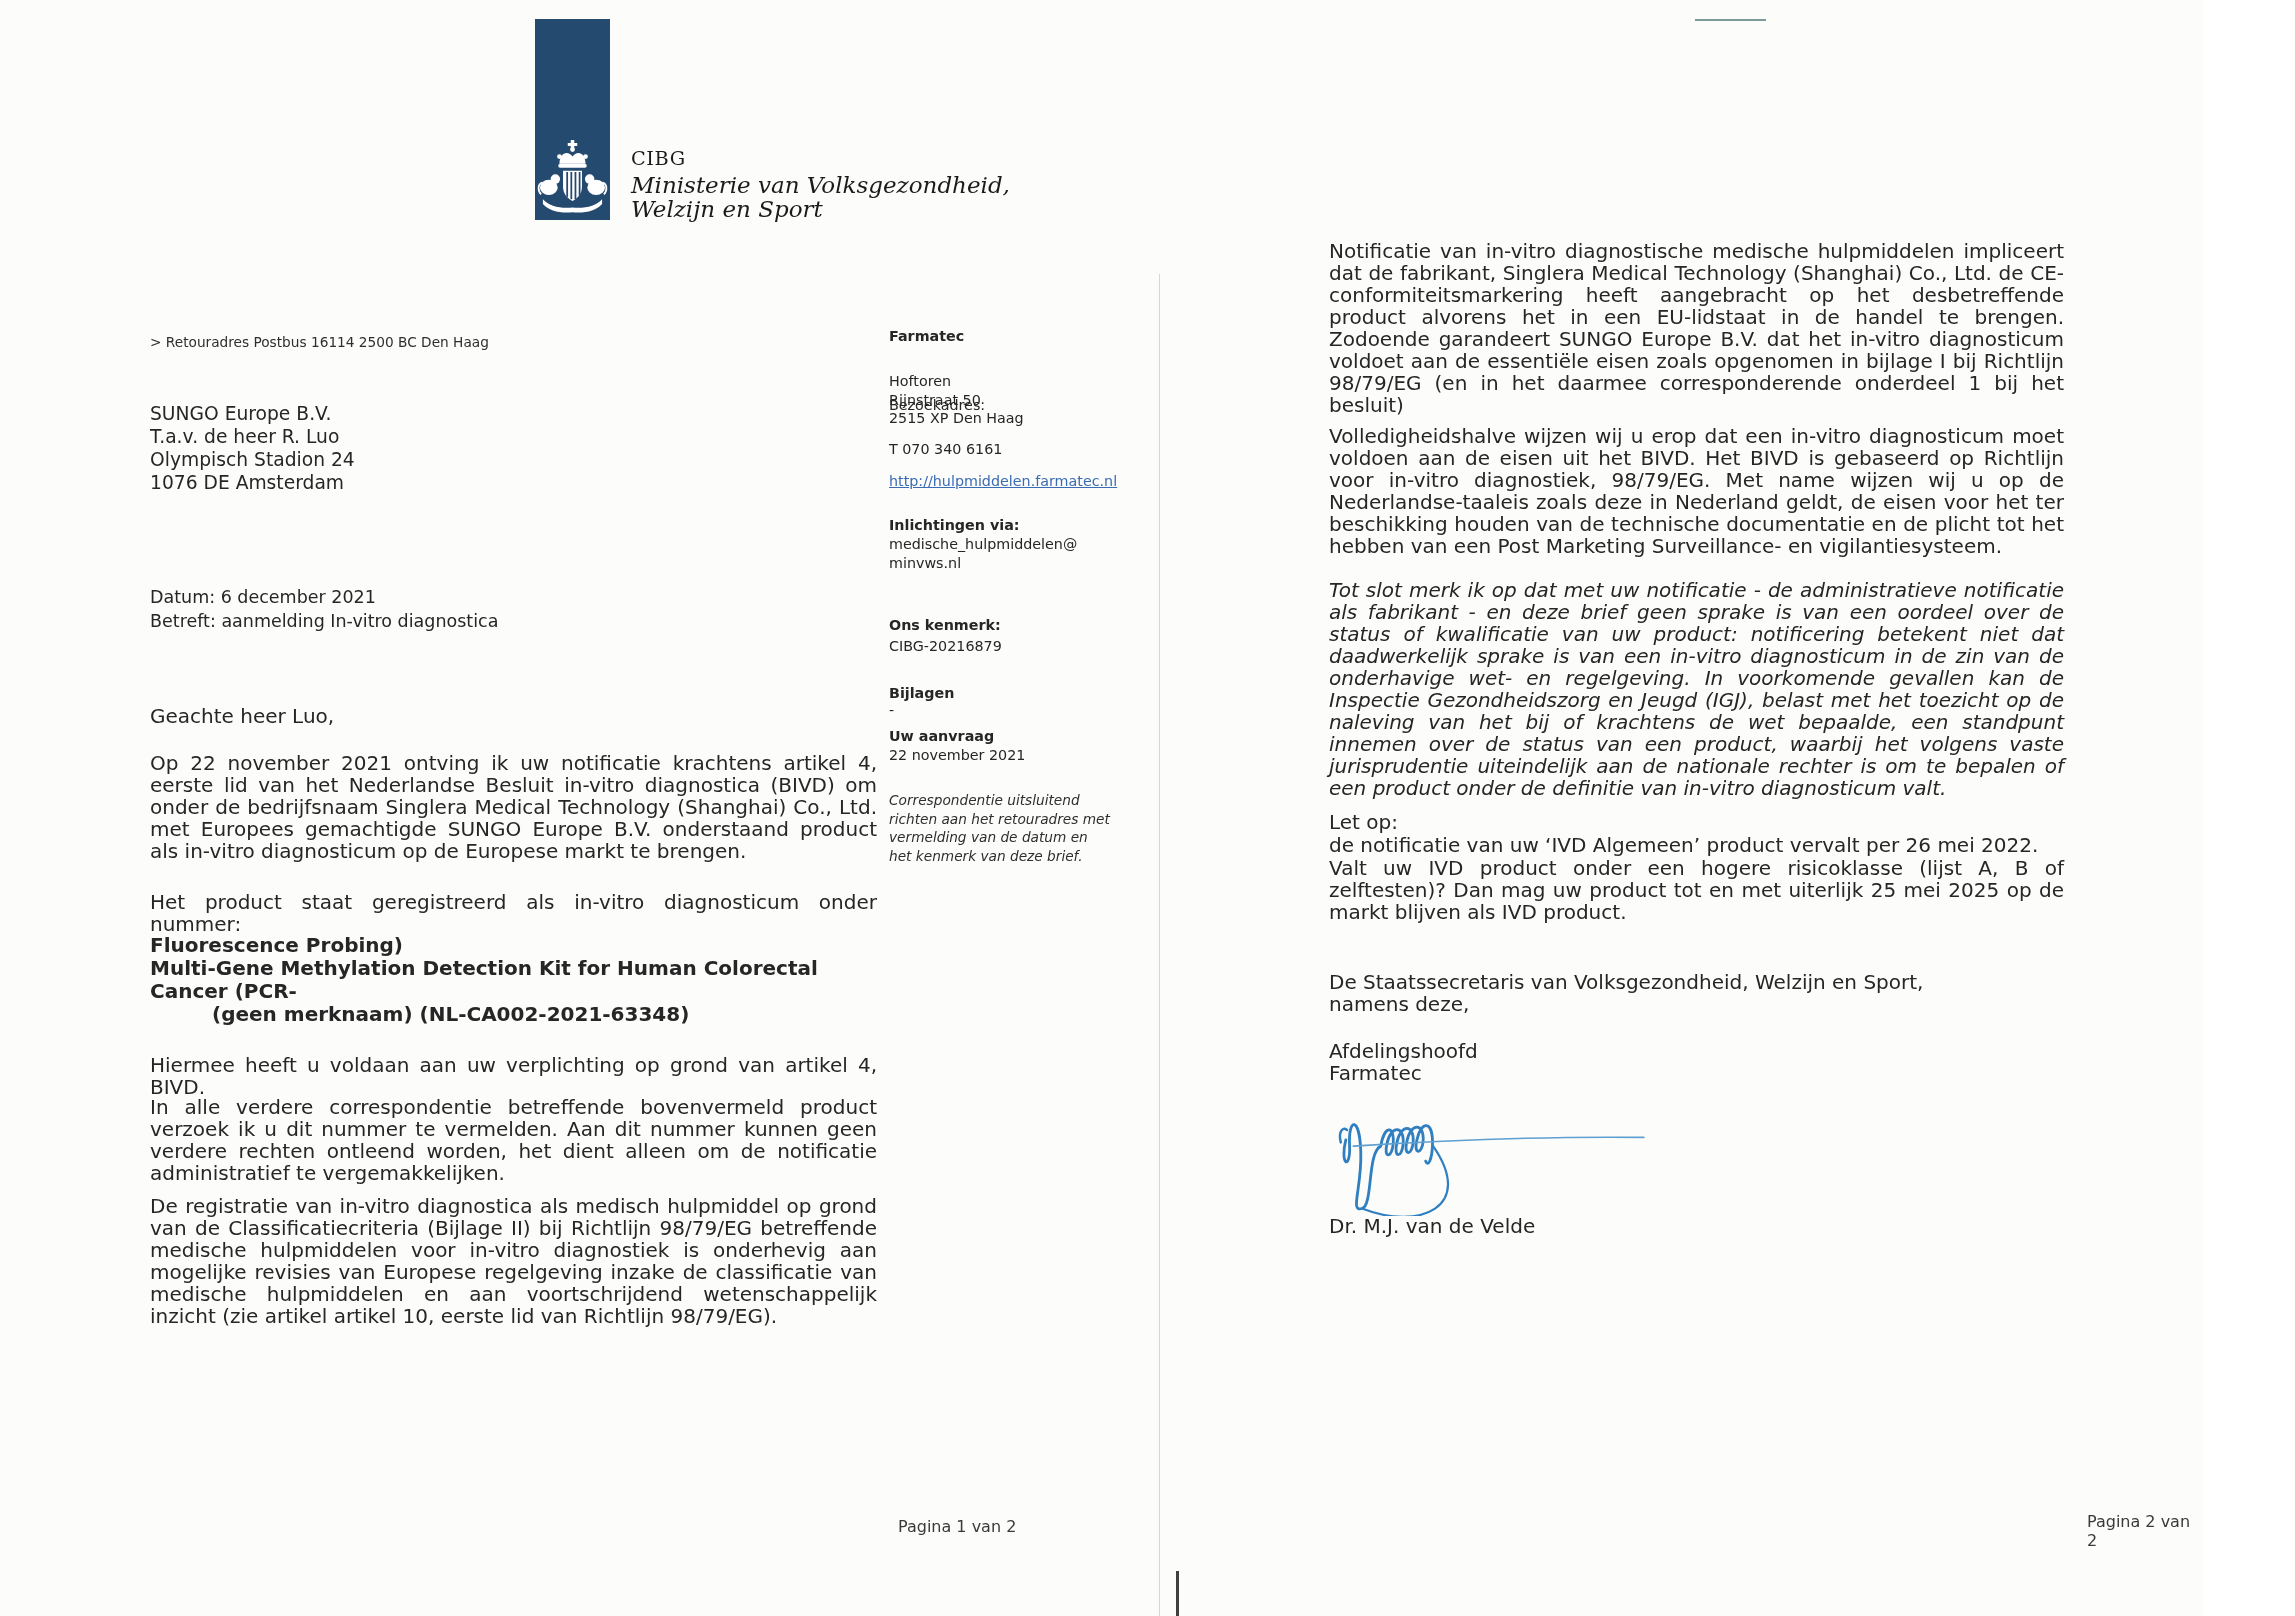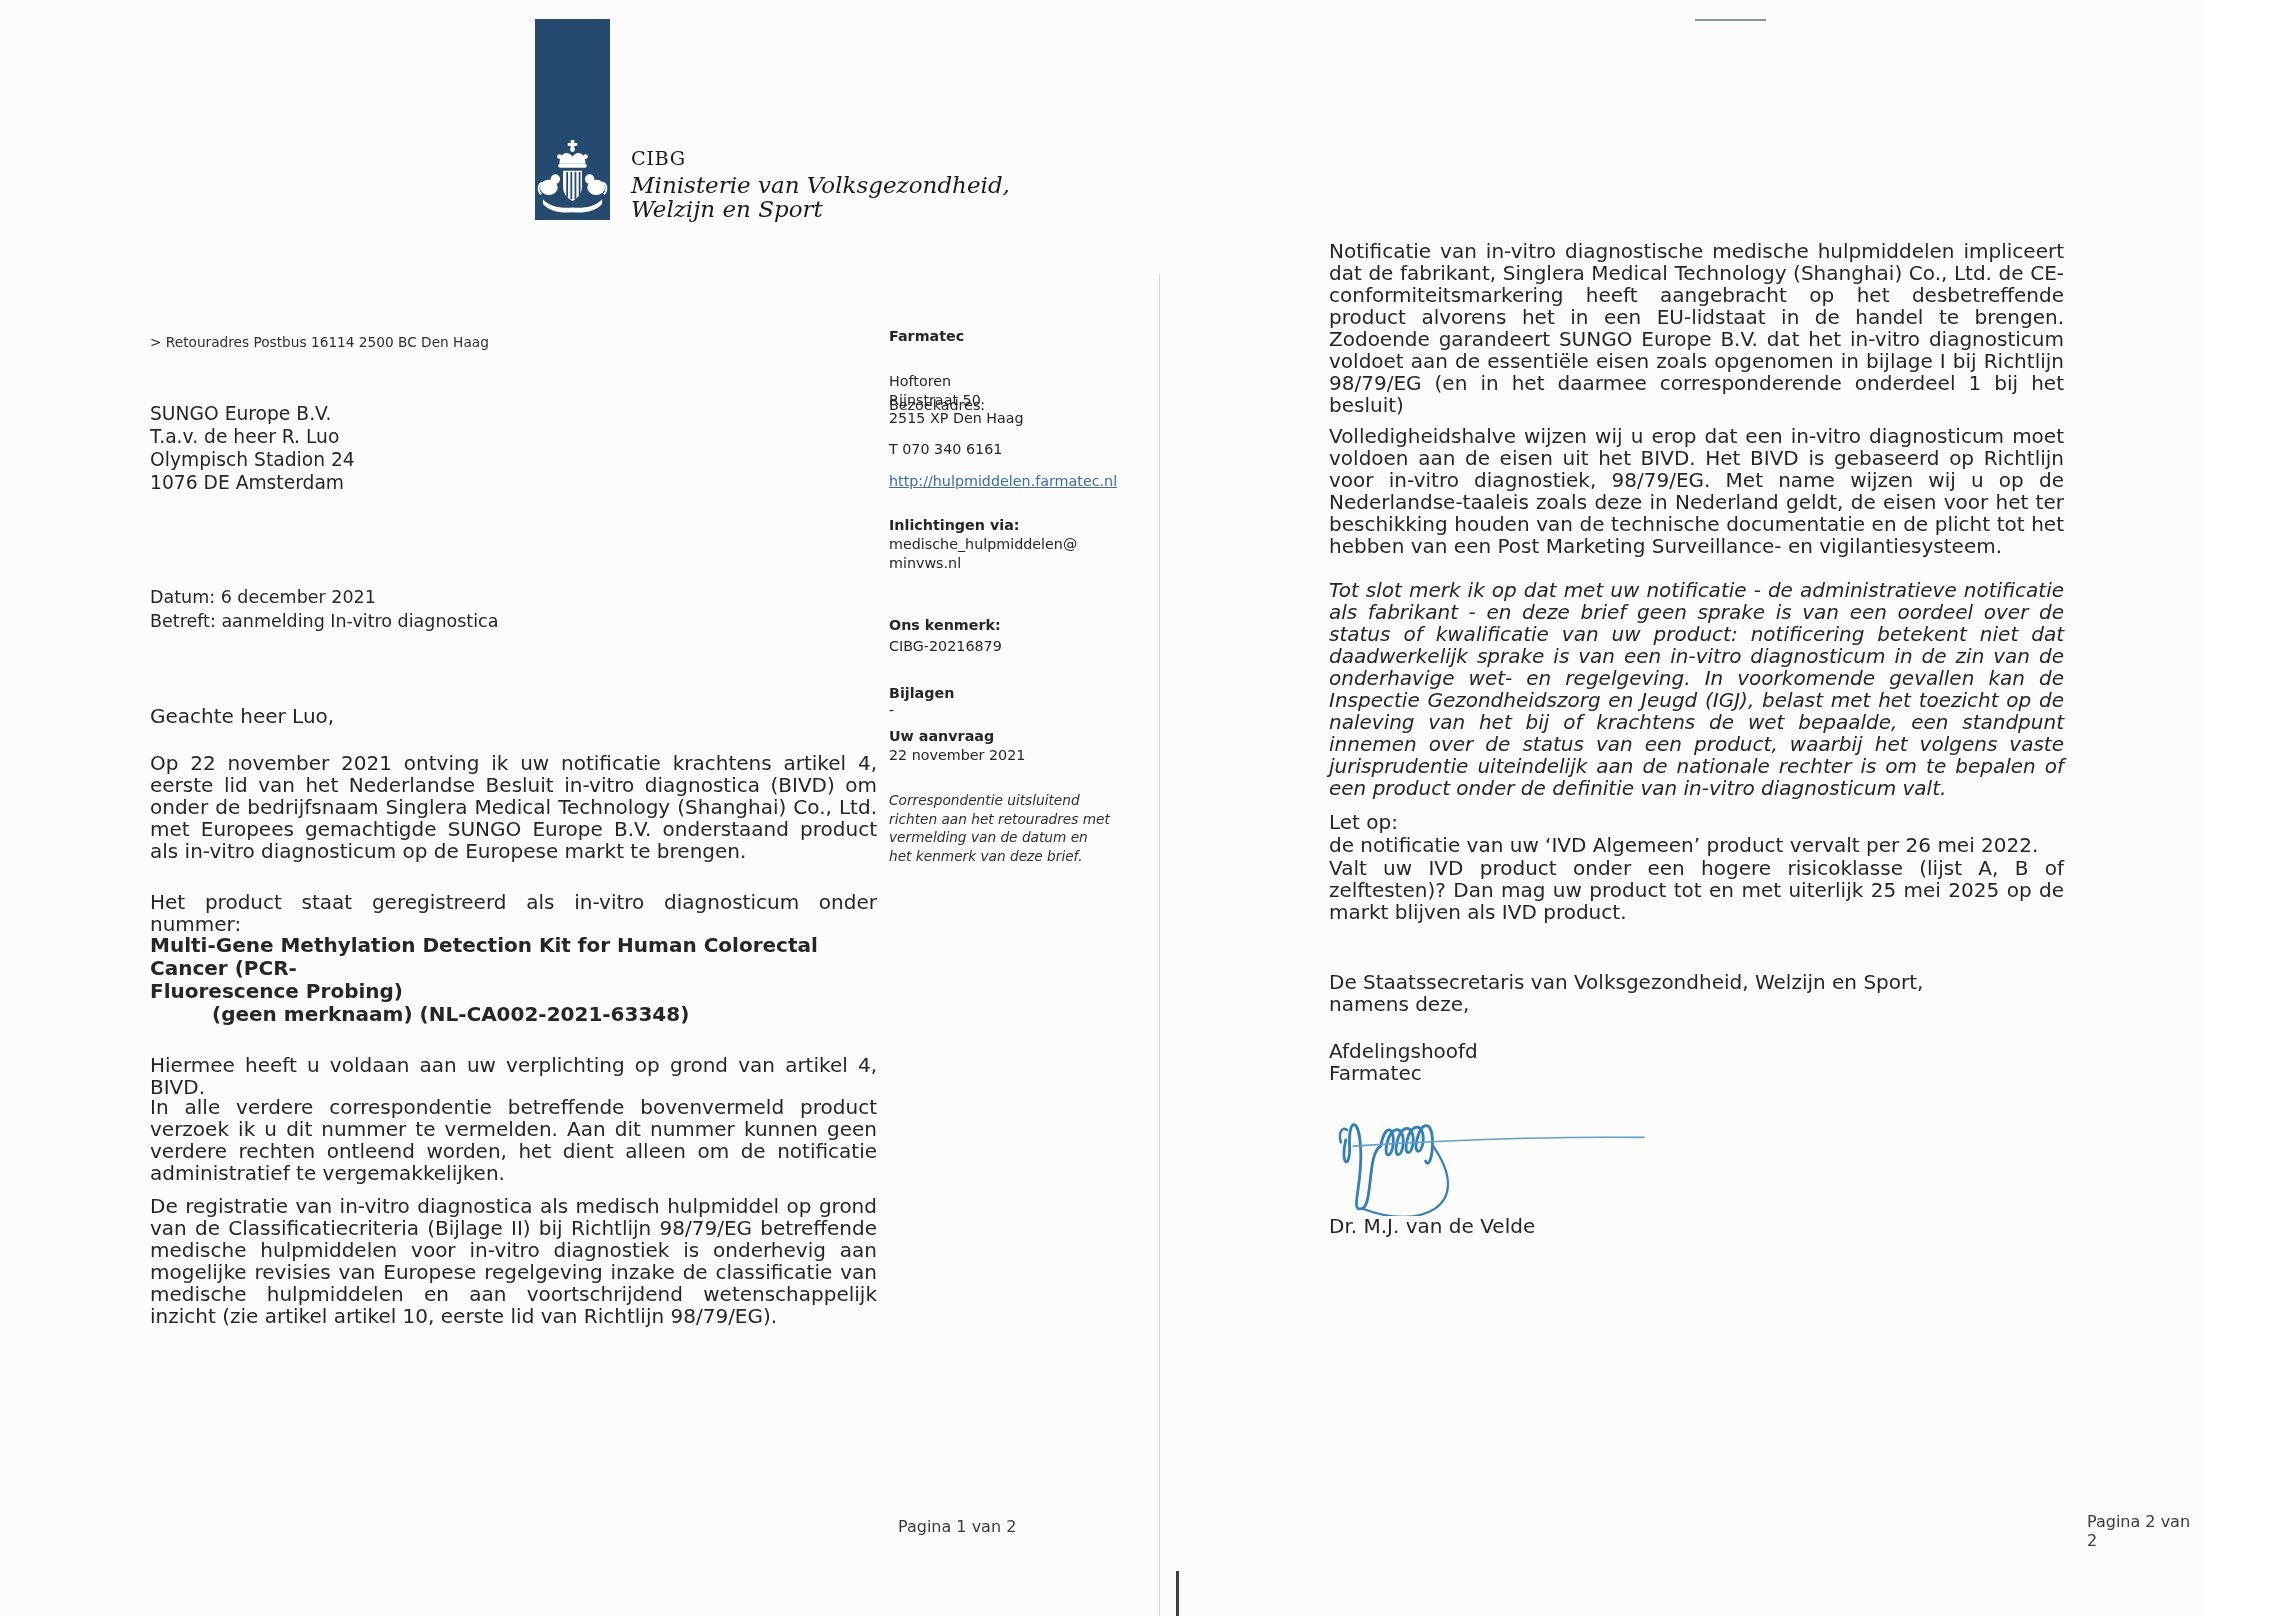--- a/index.html
+++ b/index.html
@@ -74,22 +74,22 @@
 
   <div class="abs" style="left:150px;top:585px;font-size:17.5px;line-height:24px;">
     <div>Datum: 6 december 2021</div>
     <div>Betreft: aanmelding In-vitro diagnostica</div>
   </div>
 
   <div class="abs body-text" style="left:150px;top:705px;">Geachte heer Luo,</div>
   <div class="abs body-text" style="left:150px;top:752px;width:727px;">Op 22 november 2021 ontving ik uw notificatie krachtens artikel 4, eerste lid van het Nederlandse Besluit in-vitro diagnostica (BIVD) om onder de bedrijfsnaam Singlera Medical Technology (Shanghai) Co., Ltd. met Europees gemachtigde SUNGO Europe B.V. onderstaand product als in-vitro diagnosticum op de Europese markt te brengen.</div>
   <div class="abs body-text" style="left:150px;top:891px;width:727px;">Het product staat geregistreerd als in-vitro diagnosticum onder nummer:</div>
   <div class="abs body-text b" style="left:150px;top:934px;width:727px;line-height:23px;text-align:left;">
+    <div>Fluorescence Probing)</div>
     <div>Multi-Gene Methylation Detection Kit for Human Colorectal Cancer (PCR-</div>
-    <div>Fluorescence Probing)</div>
     <div style="padding-left:62px;">(geen merknaam) (NL-CA002-2021-63348)</div>
   </div>
   <div class="abs body-text" style="left:150px;top:1054px;width:727px;">Hiermee heeft u voldaan aan uw verplichting op grond van artikel 4, BIVD.</div>
   <div class="abs body-text" style="left:150px;top:1096px;width:727px;">In alle verdere correspondentie betreffende bovenvermeld product verzoek ik u dit nummer te vermelden. Aan dit nummer kunnen geen verdere rechten ontleend worden, het dient alleen om de notificatie administratief te vergemakkelijken.</div>
   <div class="abs body-text" style="left:150px;top:1195px;width:727px;">De registratie van in-vitro diagnostica als medisch hulpmiddel op grond van de Classificatiecriteria (Bijlage II) bij Richtlijn 98/79/EG betreffende medische hulpmiddelen voor in-vitro diagnostiek is onderhevig aan mogelijke revisies van Europese regelgeving inzake de classificatie van medische hulpmiddelen en aan voortschrijdend wetenschappelijk inzicht (zie artikel artikel 10, eerste lid van Richtlijn 98/79/EG).</div>
   <div class="abs footer-text" style="left:898px;top:1517px;">Pagina 1 van 2</div>
 
   <div class="abs line30 b" style="left:889px;top:327px;">Farmatec</div>
   <div class="abs line30" style="left:889px;top:353px;margin-top:43px;">Bezoekadres:</div>
   <div class="abs line30" style="left:889px;top:372px;">

